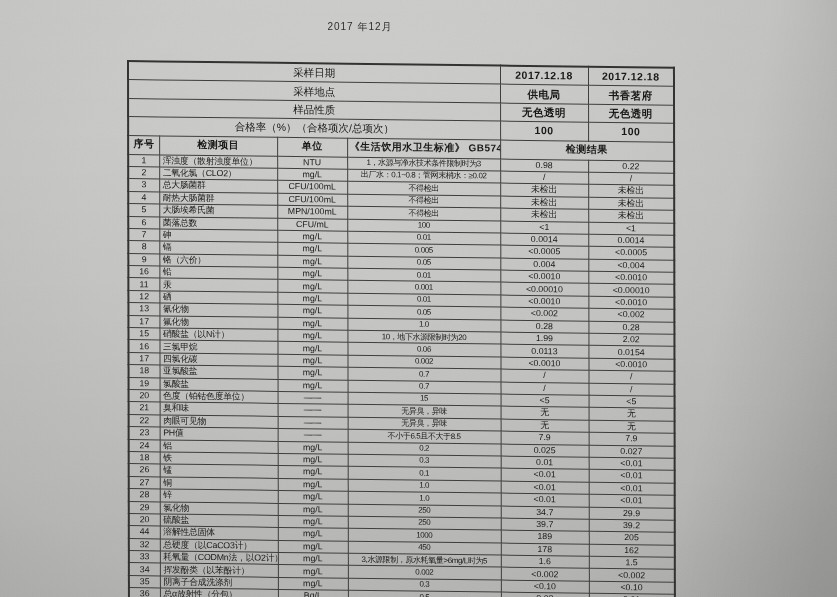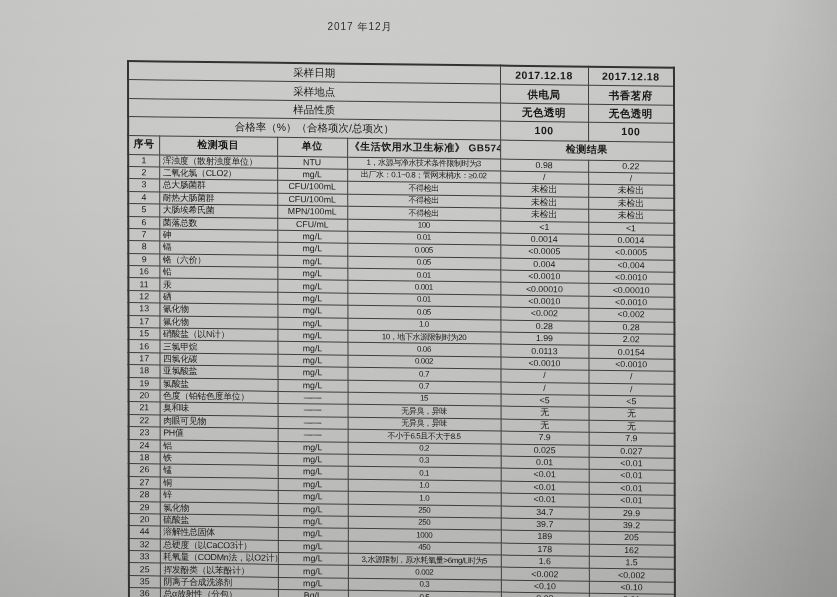--- a/index.html
+++ b/index.html
@@ -351,21 +351,21 @@
   </tr>
           <tr>
     <td class="c-no">33</td>
     <td class="c-item">耗氧量（CODMn法，以O2计）</td>
     <td class="c-unit">mg/L</td>
     <td class="c-std">3,水源限制，原水耗氧量&gt;6mg/L时为5</td>
     <td class="c-res">1.6</td>
     <td class="c-res">1.5</td>
   </tr>
           <tr>
-    <td class="c-no">25</td>
+    <td class="c-no">34</td>
     <td class="c-item">挥发酚类（以苯酚计）</td>
     <td class="c-unit">mg/L</td>
     <td class="c-std">0.002</td>
     <td class="c-res">&lt;0.002</td>
     <td class="c-res">&lt;0.002</td>
   </tr>
           <tr>
     <td class="c-no">35</td>
     <td class="c-item">阴离子合成洗涤剂</td>
     <td class="c-unit">mg/L</td>

